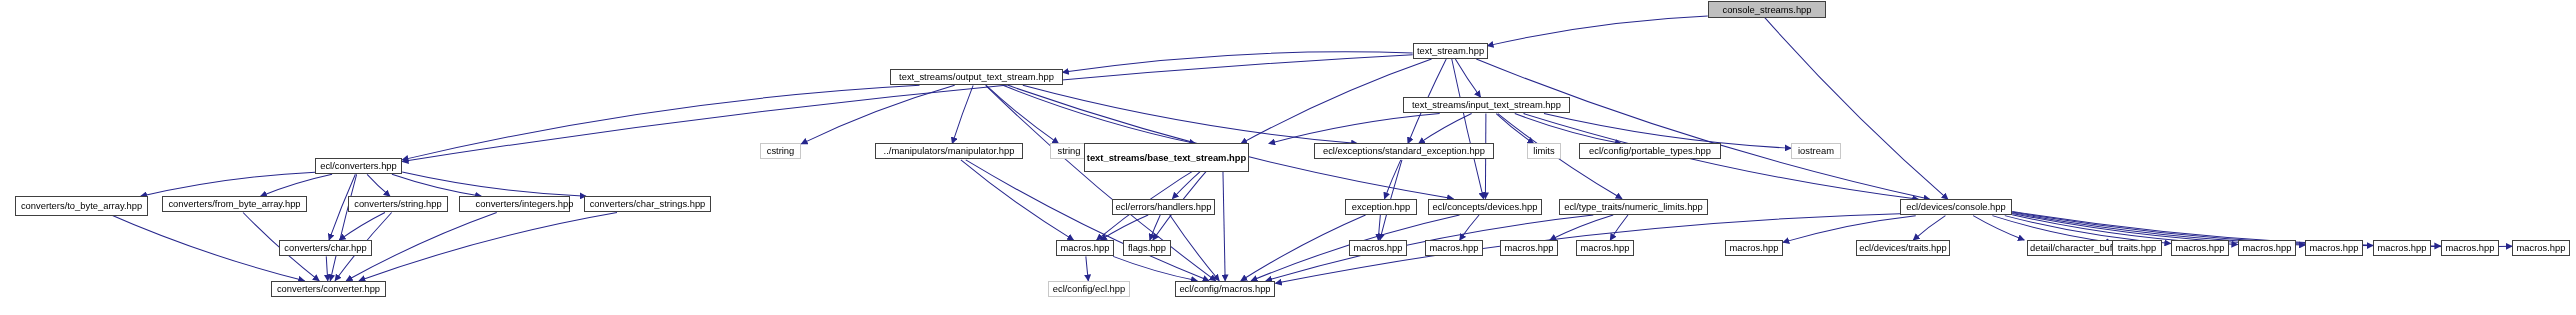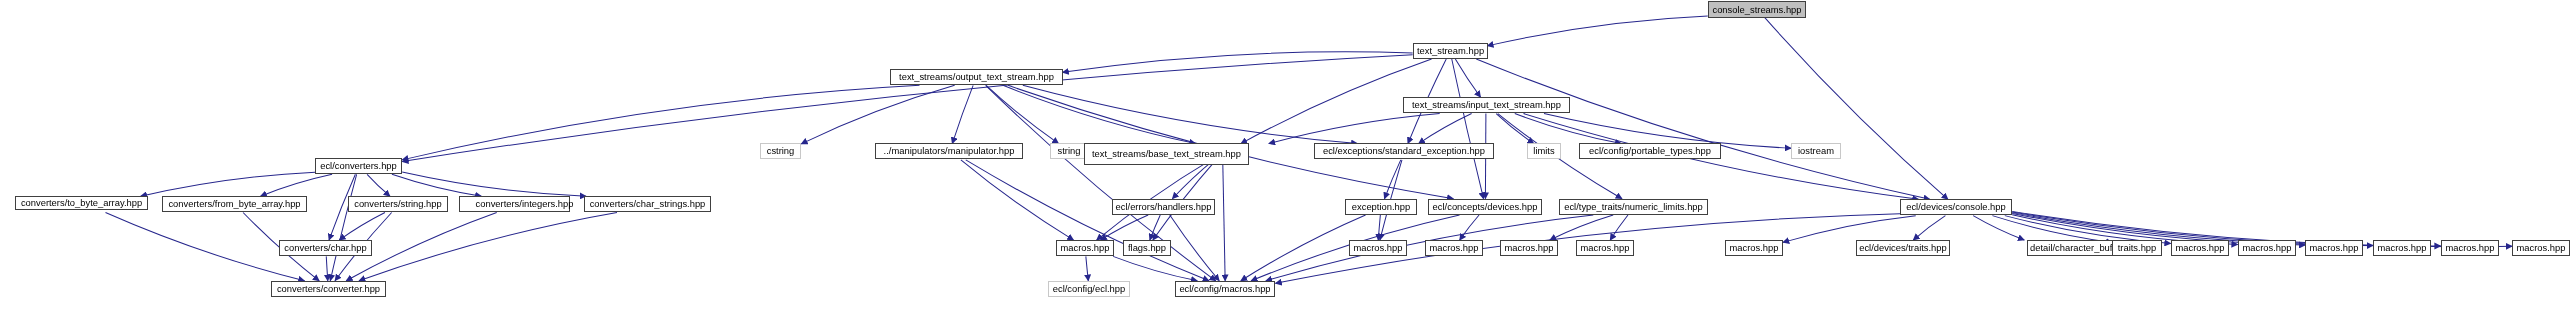--- a/index.html
+++ b/index.html
@@ -91,42 +91,42 @@
         <path d="M 168.4 339.0 Q 322.6 407.0 486.1 448.0" fill="none" stroke="#26268c" stroke-width="1.6" marker-end="url(#arrow)"></path>
         <path d="M 388.0 339.0 Q 445.1 397.6 509.5 448.0" fill="none" stroke="#26268c" stroke-width="1.6" marker-end="url(#arrow)"></path>
         <path d="M 614.5 339.0 Q 576.3 358.2 541.5 383.0" fill="none" stroke="#26268c" stroke-width="1.6" marker-end="url(#arrow)"></path>
         <path d="M 625.2 339.0 Q 576.9 390.9 534.8 448.0" fill="none" stroke="#26268c" stroke-width="1.6" marker-end="url(#arrow)"></path>
         <path d="M 792.9 339.0 Q 668.3 383.7 552.6 448.0" fill="none" stroke="#26268c" stroke-width="1.6" marker-end="url(#arrow)"></path>
         <path d="M 984.9 339.0 Q 774.3 375.6 573.1 448.0" fill="none" stroke="#26268c" stroke-width="1.6" marker-end="url(#arrow)"></path>
         <path d="M 520.8 409.0 Q 521.9 428.5 523.2 448.0" fill="none" stroke="#26268c" stroke-width="1.6" marker-end="url(#arrow)"></path>
       </g>
   </svg>
   <div id="node-layer">
-      <div class="node root" style="left: 1708px; top: 1.3px; width: 98px; height: 16.3px;">
+      <div class="node root" style="left: 1708px; top: 1.3px; width: 118px; height: 16.3px;">
         <span>console_streams.hpp</span>
       </div>
       <div class="node thick" style="left: 1413px; top: 43px; width: 75px; height: 16.3px;">
         <span>text_stream.hpp</span>
       </div>
       <div class="node thick" style="left: 890px; top: 69px; width: 173px; height: 16.3px;">
         <span>text_streams/output_text_stream.hpp</span>
       </div>
       <div class="node thick" style="left: 1403px; top: 97px; width: 167px; height: 16.3px;">
         <span>text_streams/input_text_stream.hpp</span>
       </div>
       <div class="node sys" style="left: 760px; top: 143px; width: 41px; height: 16.3px;">
         <span>cstring</span>
       </div>
       <div class="node thick" style="left: 875px; top: 143px; width: 148px; height: 16.3px;">
         <span>../manipulators/manipulator.hpp</span>
       </div>
       <div class="node sys" style="left: 1050px; top: 143px; width: 38px; height: 16.3px;">
         <span>string</span>
       </div>
-      <div class="node thick" style="left: 1084px; top: 143px; width: 165px; height: 22px;">
+      <div class="node thick" style="left: 1084px; top: 143px; width: 165px; height: 29px; font-weight: bold;">
         <span>text_streams/base_text_stream.hpp</span>
       </div>
       <div class="node thick" style="left: 1314px; top: 143px; width: 180px; height: 16.3px;">
         <span>ecl/exceptions/standard_exception.hpp</span>
       </div>
       <div class="node sys" style="left: 1527px; top: 143px; width: 34px; height: 16.3px;">
         <span>limits</span>
       </div>
       <div class="node thick" style="left: 1579px; top: 143px; width: 142px; height: 16.3px;">
         <span>ecl/config/portable_types.hpp</span>
@@ -199,21 +199,21 @@
       </div>
       <div class="node sys" style="left: 1048px; top: 281px; width: 82px; height: 16.3px;">
         <span>ecl/config/ecl.hpp</span>
       </div>
       <div class="node thick" style="left: 1175px; top: 281px; width: 100px; height: 16.3px;">
         <span>ecl/config/macros.hpp</span>
       </div>
       <div class="node thick" style="left: 315px; top: 158px; width: 87px; height: 16.3px;">
         <span>ecl/converters.hpp</span>
       </div>
-      <div class="node thick" style="left: 15px; top: 196px; width: 133px; height: 14px;">
+      <div class="node thick" style="left: 15px; top: 196px; width: 133px; height: 20px;">
         <span>converters/to_byte_array.hpp</span>
       </div>
       <div class="node thick" style="left: 162px; top: 196px; width: 145px; height: 16.3px;">
         <span>converters/from_byte_array.hpp</span>
       </div>
       <div class="node thick" style="left: 348px; top: 196px; width: 100px; height: 16.3px;">
         <span>converters/string.hpp</span>
       </div>
       <div class="node thick" style="left: 459px; top: 196px; width: 111px; height: 16.3px; padding-left: 20px;">
         <span>converters/integers.hpp</span>

